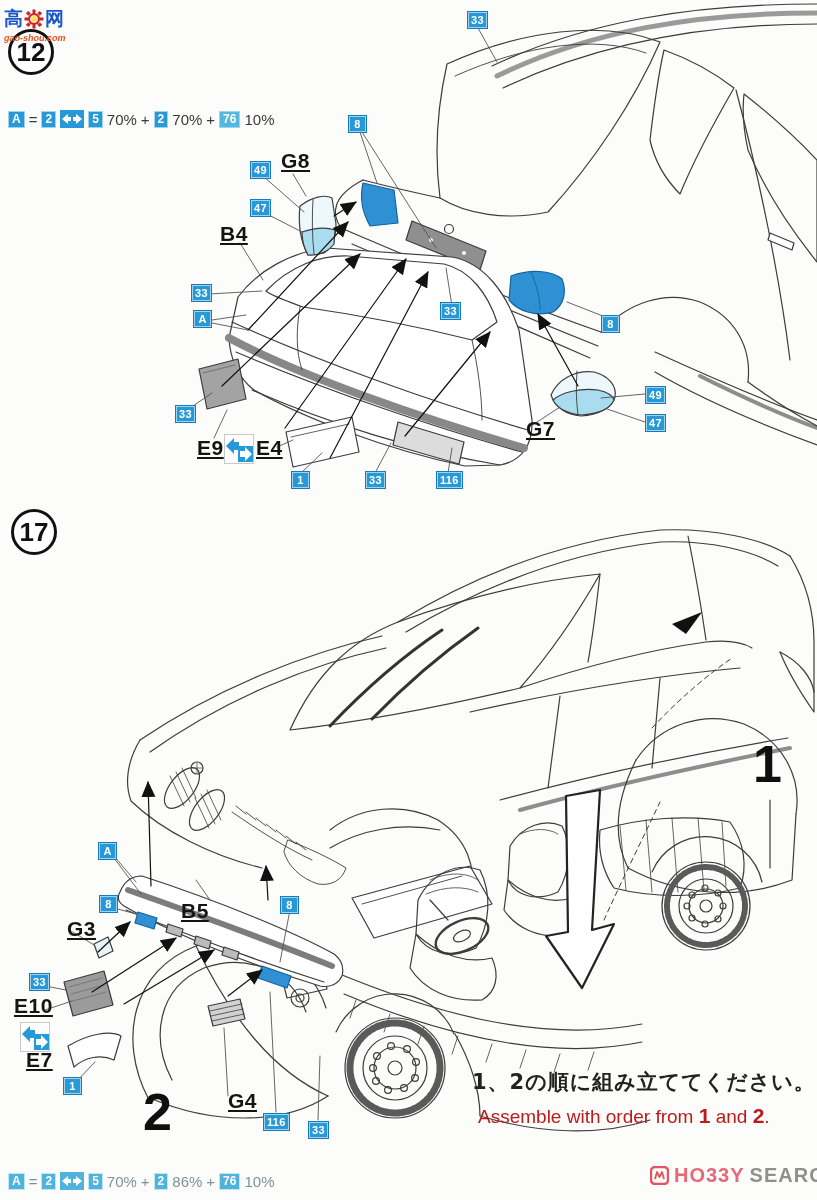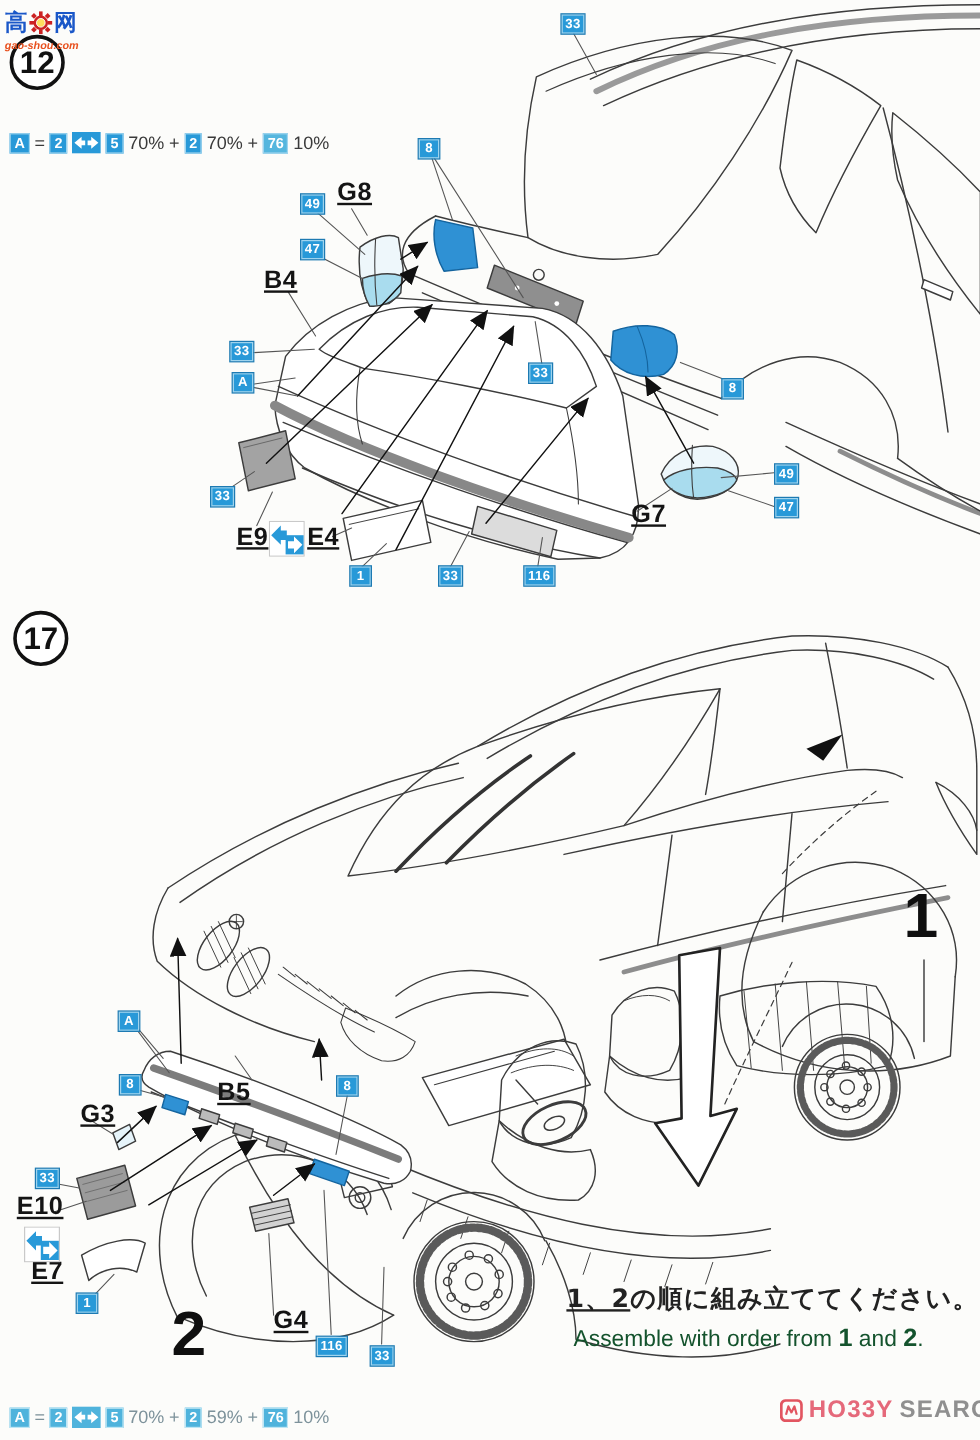--- a/index.html
+++ b/index.html
@@ -15,22 +15,22 @@
   .step-circle{position:absolute;width:40px;height:40px;border:3.5px solid #111;border-radius:50%;
         background:#fff;display:flex;align-items:center;justify-content:center;
         font:bold 26px "Liberation Sans",sans-serif;color:#111;z-index:5;}
   .formula{position:absolute;display:flex;align-items:center;gap:4px;
         font:15px "Liberation Sans",sans-serif;color:#3a3a3a;z-index:5;}
   .fchip{background:#2899d8;border:1px solid #9fd4ee;color:#fff;
         font:bold 12px/15px "Liberation Sans",sans-serif;padding:0 3px;}
   .formula.light{color:#7d929b;}
   .formula.light .fchip{background:#4fb3dc;border-color:#bfe6f4;}
   .note-jp{position:absolute;font:600 21px "DejaVu Sans",sans-serif;color:#222;letter-spacing:1px;}
-  .note-jp b{font-weight:800;text-decoration:underline;}
-  .note-en{position:absolute;font:19px "Liberation Sans",sans-serif;color:#14532d;}
+  .note-jp b{font-weight:800;}
+  .note-en{position:absolute;font:19px "Liberation Sans",sans-serif;color:#b91c1c;}
   .note-en b{font-weight:800;font-size:21px;}
   .watermark{position:absolute;left:4px;top:6px;z-index:6;line-height:1;}
   .wm-row{display:flex;align-items:center;gap:1px;}
   .wm-zh{font:bold 19px "DejaVu Sans",sans-serif;color:#1a57c8;text-shadow:0 0 1px #fff;}
   .wm-url{font:bold italic 9px "Liberation Sans",sans-serif;color:#e8501e;margin-top:1px;}
   .footer-logo{position:absolute;left:650px;top:1164px;display:flex;align-items:center;gap:5px;}
   .fl-hobby{font:bold 20px "Liberation Sans",sans-serif;color:#e5697a;letter-spacing:1px;}
   .fl-search{font:bold 20px "Liberation Sans",sans-serif;color:#8f8f8f;letter-spacing:1px;}
   .swapicon{position:absolute;z-index:4;}
 </style>
@@ -407,21 +407,21 @@
   <span class="fchip">2</span>
   <svg width="24" height="18" viewBox="0 0 24 18" style="position:static">
     <rect x="0" y="0" width="24" height="18" fill="#4fb3dc"></rect>
     <polygon points="2,9 8,4 8,7 11,7 11,11 8,11 8,14" fill="#fff"></polygon>
     <polygon points="22,9 16,4 16,7 13,7 13,11 16,11 16,14" fill="#fff"></polygon>
   </svg>
   <span class="fchip">5</span>
   <span>70%</span>
   <span>+</span>
   <span class="fchip">2</span>
-  <span>59%</span>
+  <span>86%</span>
   <span>+</span>
   <span class="fchip">76</span>
   <span>10%</span>
 </div>
 
 <div class="footer-logo">
   <svg width="19" height="19" viewBox="0 0 19 19" style="position:static">
     <rect x="1" y="1" width="17" height="17" rx="4" fill="none" stroke="#e25560" stroke-width="2.4"></rect>
     <path d="M5,13 L7,6 L9.5,11 L12,6 L14,13" fill="none" stroke="#e25560" stroke-width="1.8" stroke-linejoin="round"></path>
   </svg>

